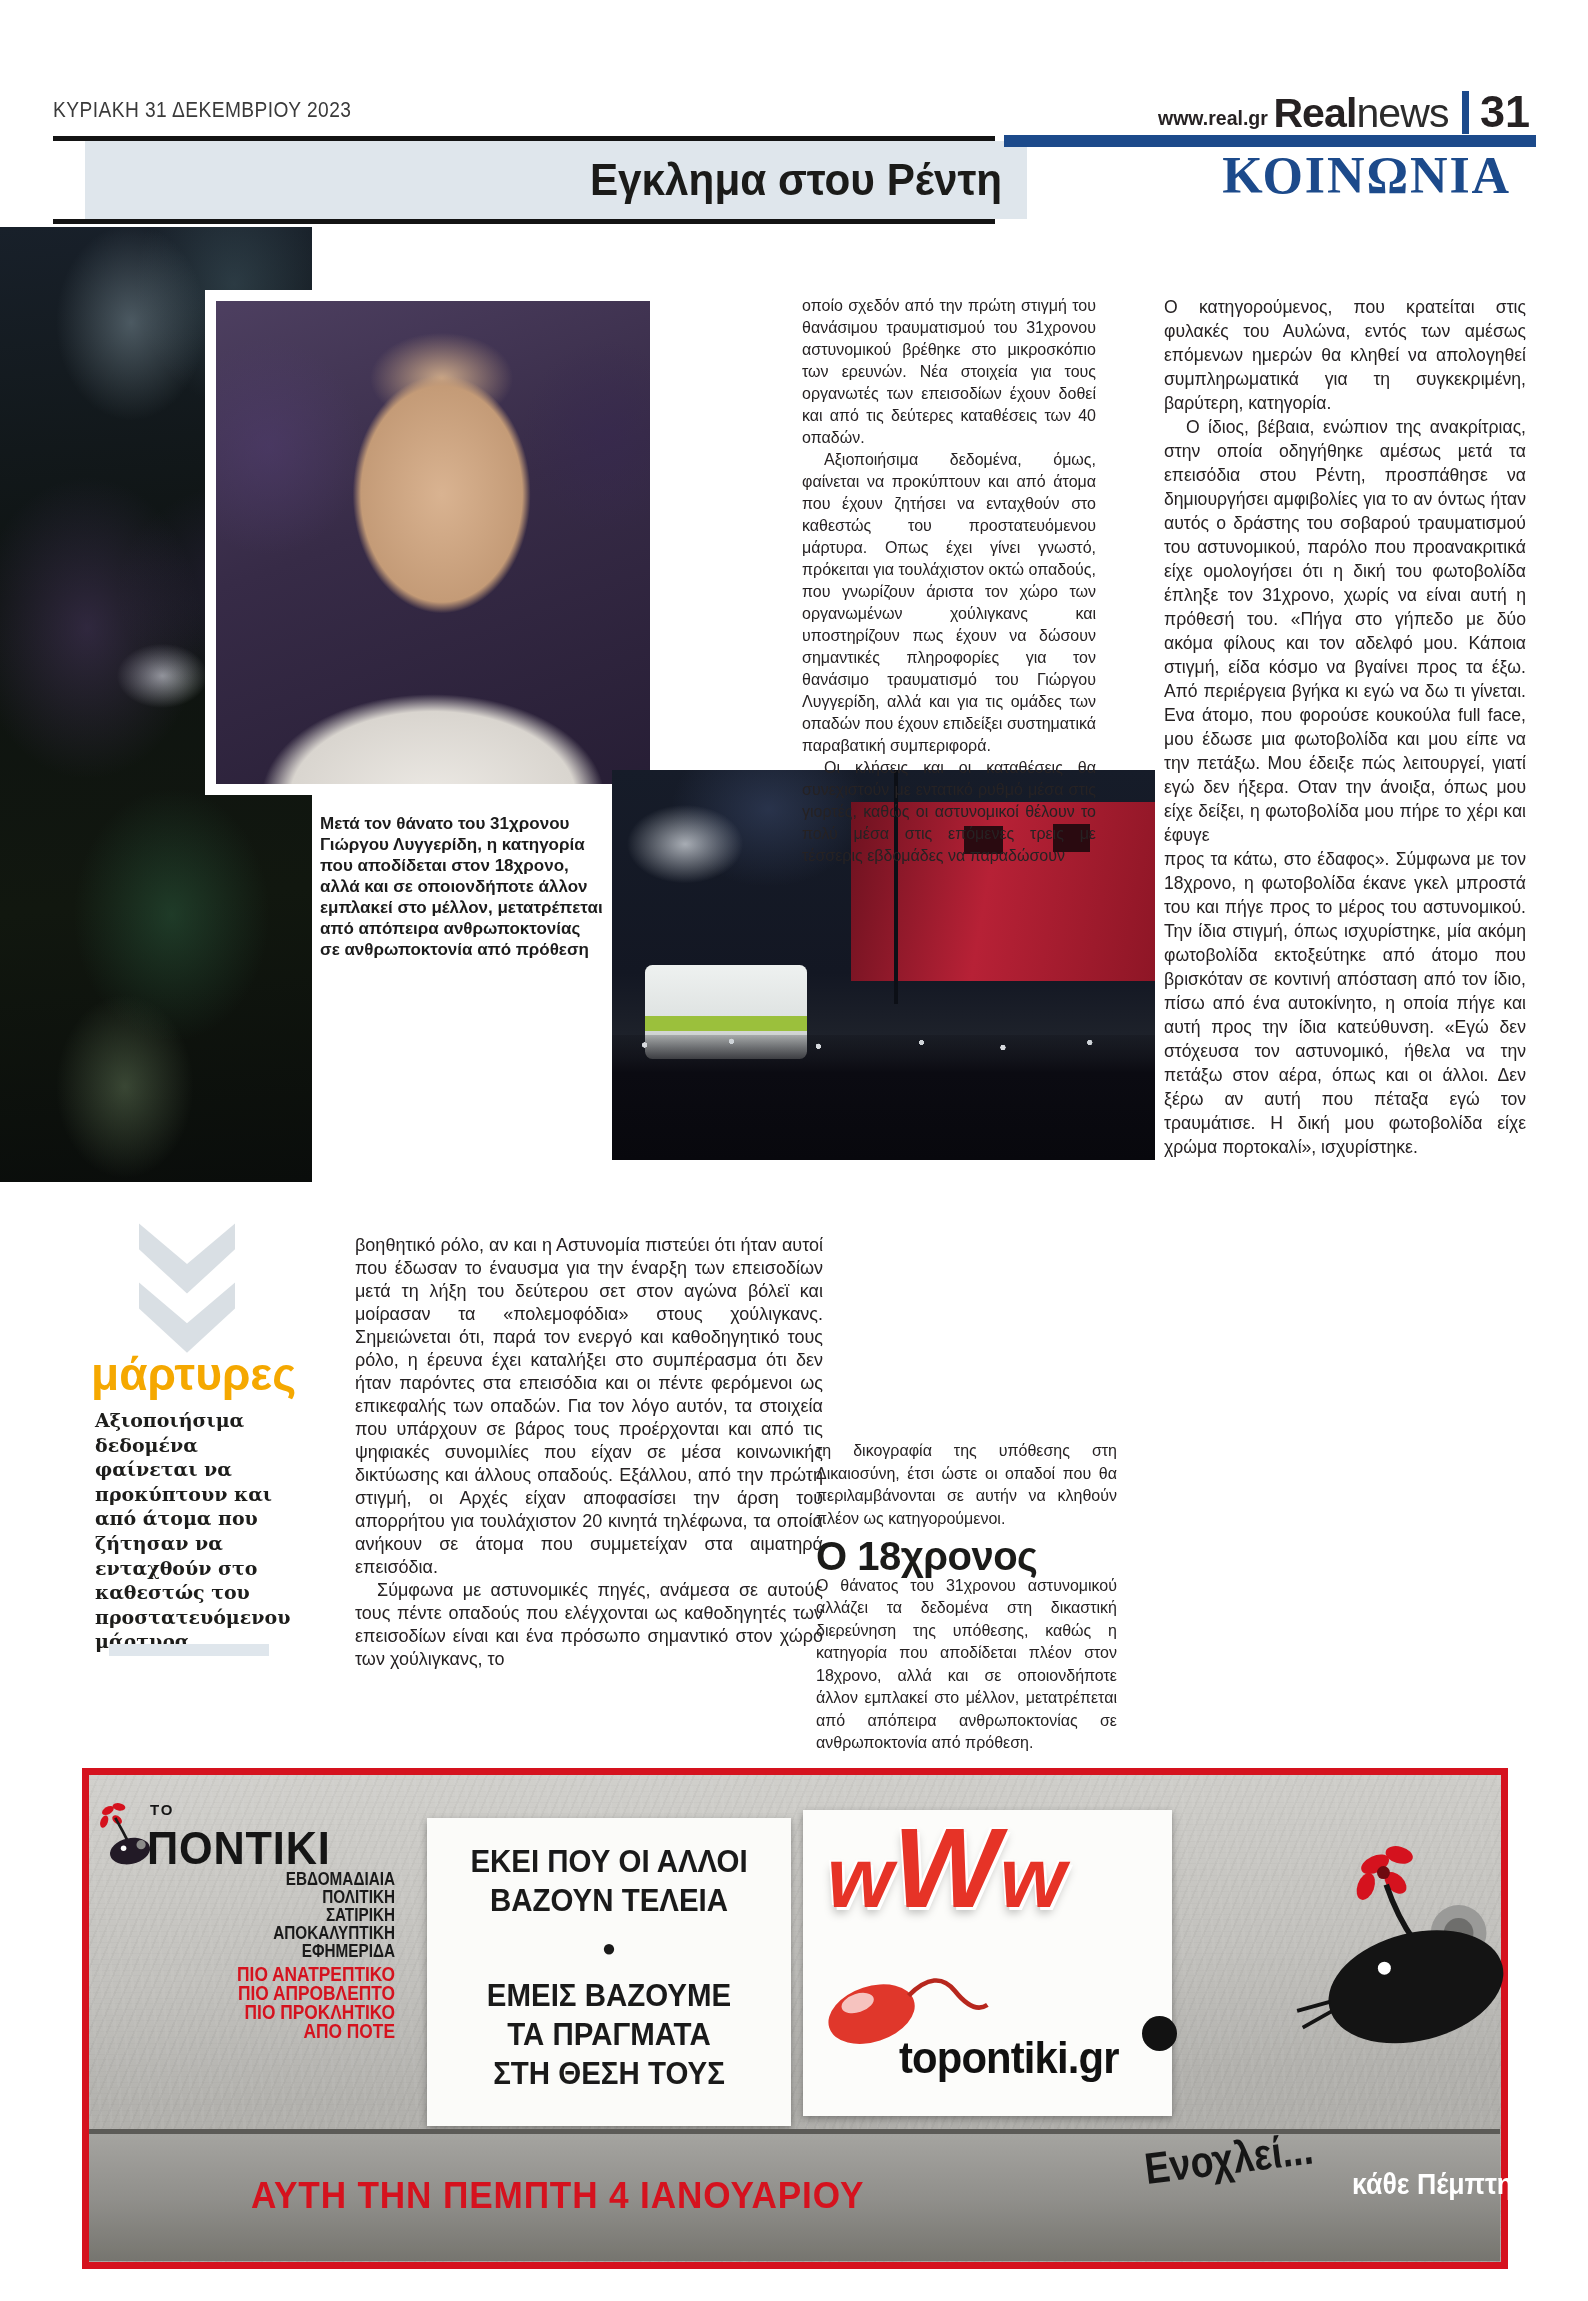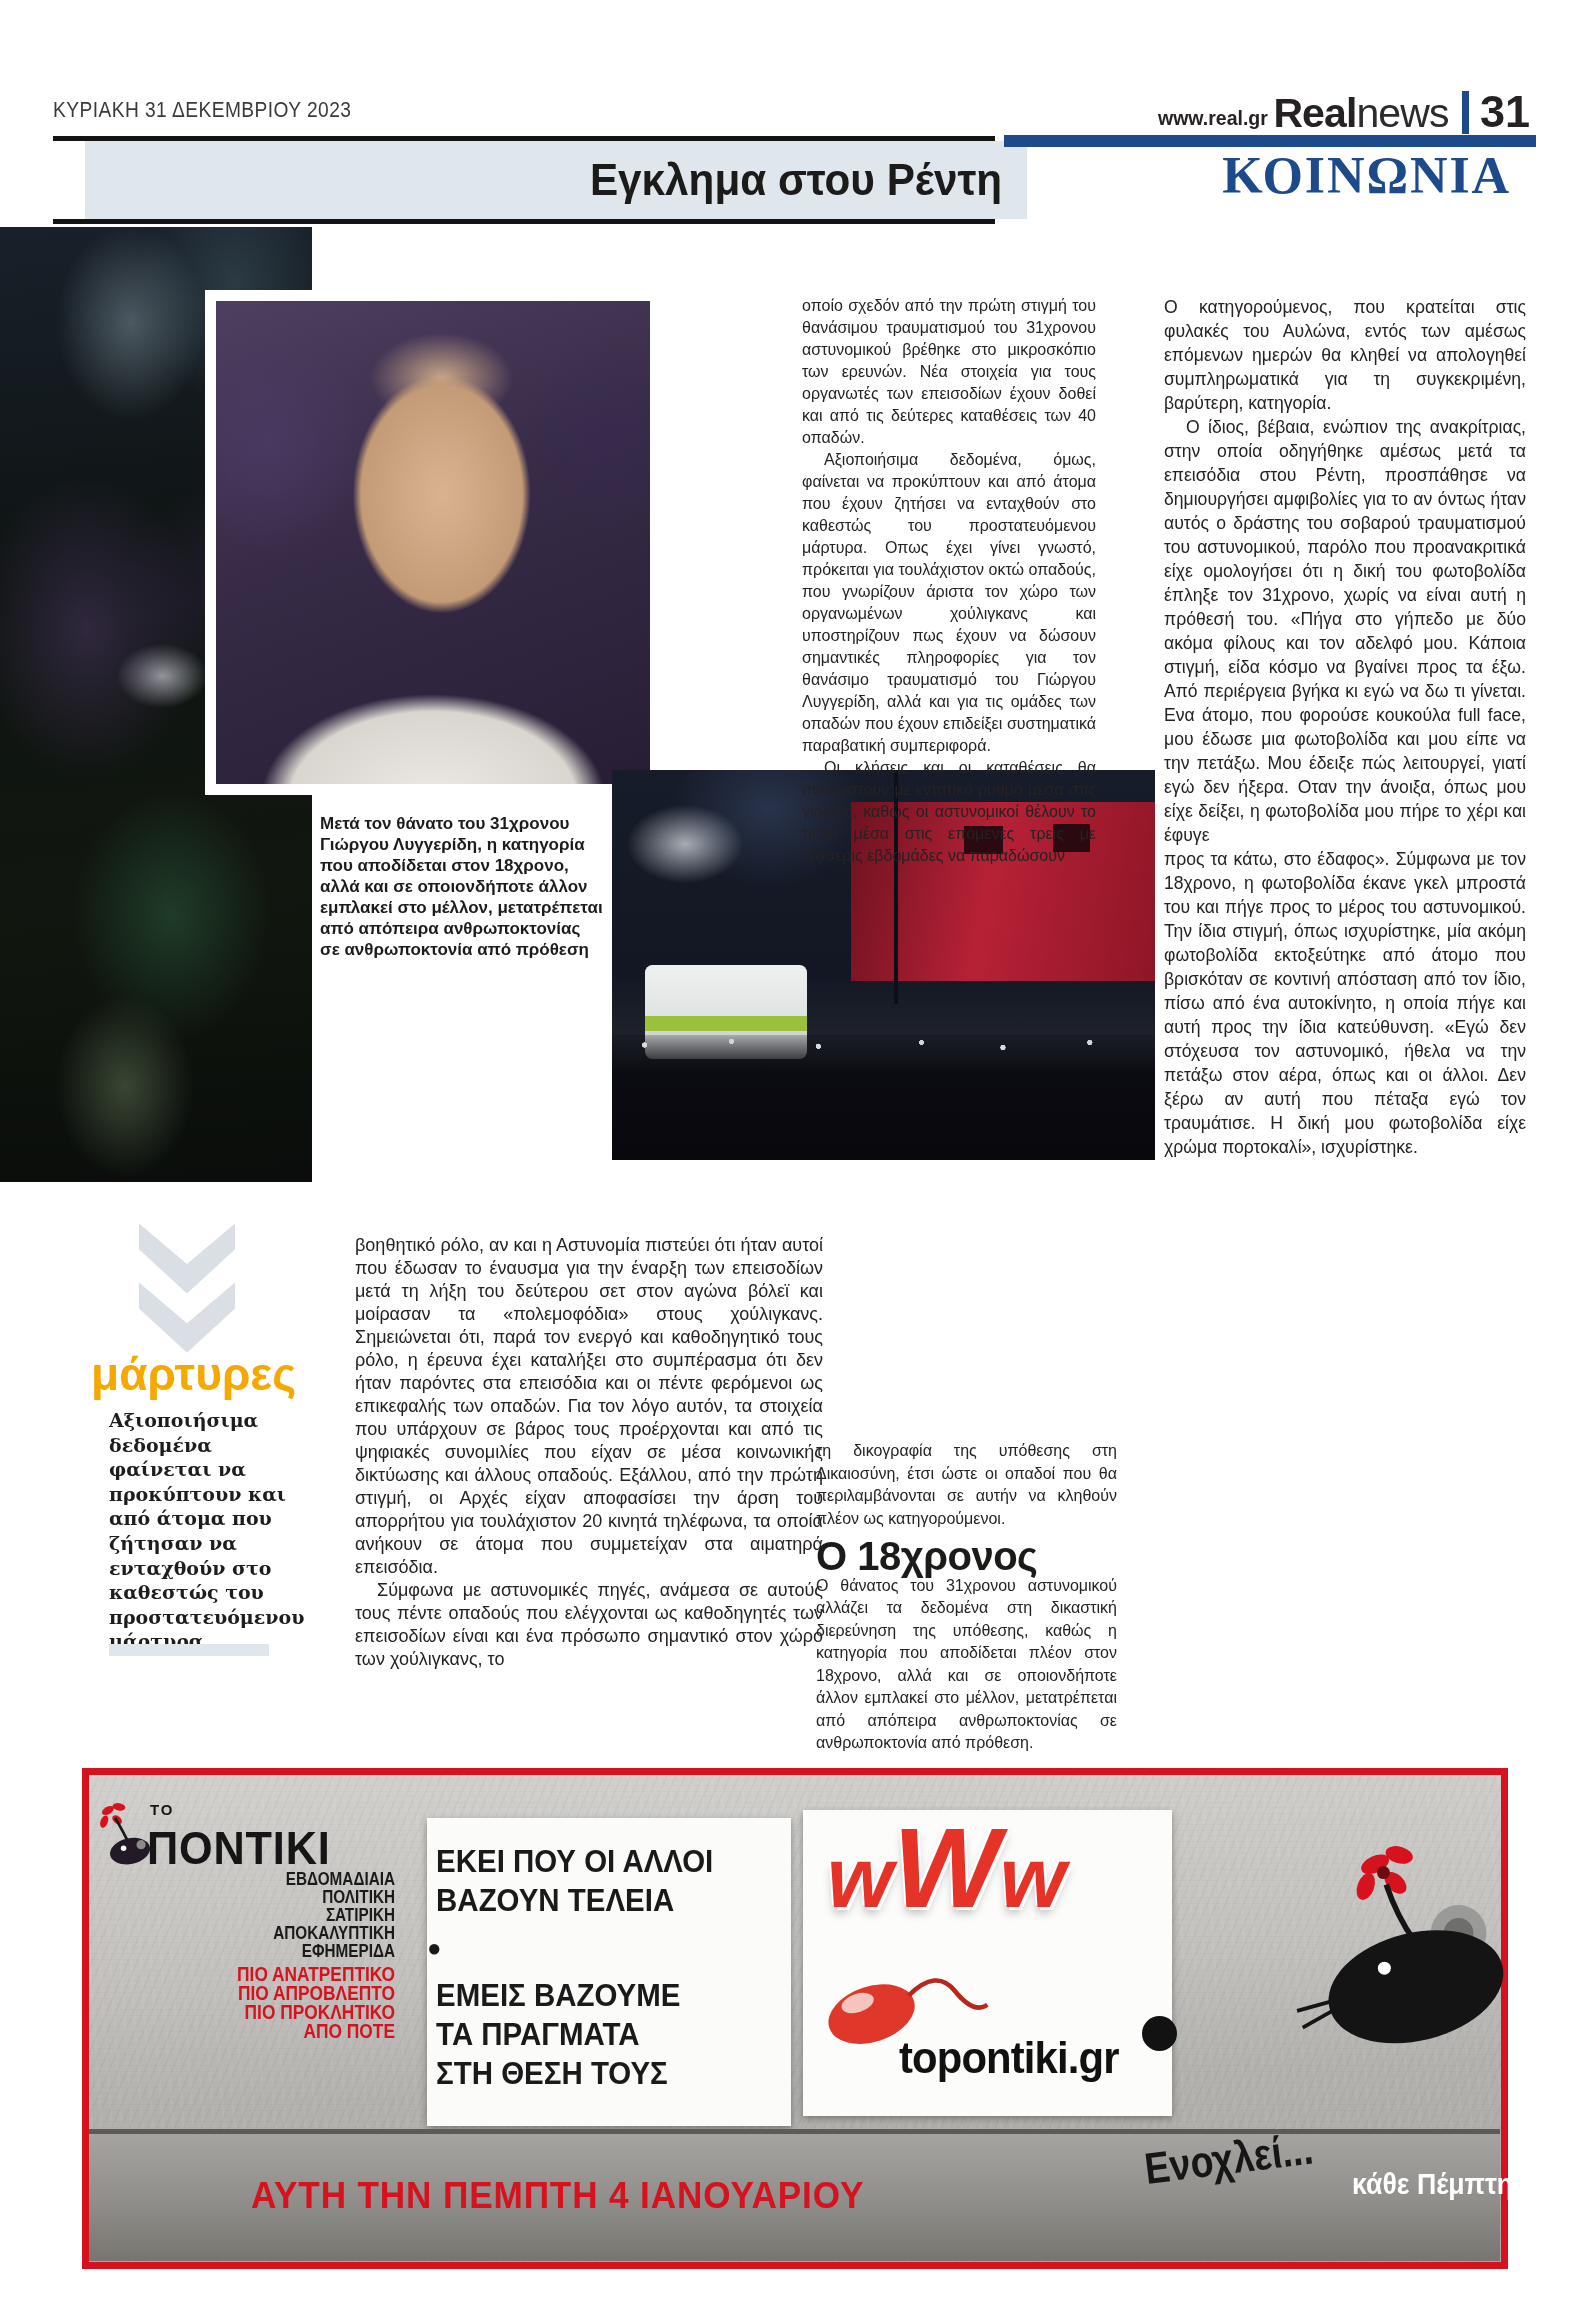--- a/index.html
+++ b/index.html
@@ -66,21 +66,21 @@
       radial-gradient(circle 8.3px at 57% 6%,#cfd4d8 30%,transparent 34%),
       radial-gradient(circle 8.3px at 72% 10%,#d7dade 30%,transparent 34%),
       radial-gradient(circle 8.3px at 88% 6%,#cfd4d8 30%,transparent 34%),
       linear-gradient(rgba(10,10,16,.2) 0%,#0b0b12 30%,#08080d 100%);}
   .pm-pole{position:absolute;left:52%;top:0;width:3.7px;height:60%;background:#0c0f16;}
 
   
   .caption{left:320px;top:813px;width:284px;font-size:17px;font-weight:700;line-height:21px;color:#1c1c1c;}
   .chev{left:139px;top:1223px;}
   .keyword{left:91px;top:1347px;font-size:46px;font-weight:700;color:#f5a800;letter-spacing:0;}
-  .side-note{left:109px;top:1408px;width:197px;font-family:"DejaVu Serif",serif;font-size:19px;
+  .side-note{left:95px;top:1408px;width:197px;font-family:"DejaVu Serif",serif;font-size:19px;
              font-weight:700;line-height:24.6px;color:#1d1d1b;}
   .side-bar{left:109px;top:1644px;width:160px;height:12px;background:#dfe6ec;}
 
   
   .colA{left:802px;top:295px;width:294px;font-size:16px;line-height:22px;}
   .colB{left:1164px;top:295px;width:362px;font-size:17.6px;line-height:24px;}
   .colW{left:320px;top:1234px;width:468px;font-size:18px;line-height:23px;margin-left:35px;}
   .colC{left:816px;top:1440px;width:301px;font-size:16px;line-height:22.5px;}
   .colC h3{margin:15px 0 7.4px 0;font-size:40px;font-weight:800;color:#1b1b19;letter-spacing:-0.5px;}
 
@@ -93,21 +93,21 @@
                  repeating-linear-gradient(0deg,rgba(0,0,0,.03) 0 0.9px,transparent 0.9px 5.6px);}
   .ad-rel{position:absolute;}
   .logo-to{left:61px;top:26px;font-size:15px;font-weight:900;color:#151515;letter-spacing:1.9px;}
   .logo-name{left:58px;top:45px;font-size:47px;font-weight:900;color:#151515;letter-spacing:0.9px;
              transform:scaleX(.92);transform-origin:left;}
   .desc{left:0;top:95px;width:306px;text-align:right;font-size:18px;font-weight:800;line-height:18px;
         color:#1a1a1a;transform:scaleX(.85);transform-origin:right;}
   .redlist{left:0;top:190px;width:306px;text-align:right;font-size:20.4px;font-weight:800;line-height:19px;
         color:#d5121e;transform:scaleX(.85);transform-origin:right;}
   .card1{left:338px;top:43px;width:364px;height:308px;background:#fbfbf9;box-shadow:0 2.8px 7.4px rgba(0,0,0,.35);
-         text-align:left;color:#1a1a1a;}
+         text-align:center;color:#1a1a1a;}
   .card1 .l{font-size:31px;font-weight:800;line-height:39px;transform:scaleX(.95);}
   .card1 .dot{font-size:24px;line-height:37px;margin:9.3px 0;}
   .card2{left:714px;top:35px;width:369px;height:306px;background:#fcfcfa;box-shadow:0 2.8px 7.4px rgba(0,0,0,.35);}
   .www{position:absolute;left:24px;top:-7.4px;font-style:italic;font-weight:900;color:#e63327;
        text-shadow:2.8px 2.8px 0 #ffffff,-1.9px -1.9px 0 #ffffff,0 5.6px 9.3px rgba(0,0,0,.25);white-space:nowrap;}
   .www .w1{font-size:85px;} .www .w2{font-size:113px;} 
   .url{position:absolute;left:96px;top:223px;font-size:44px;font-weight:800;color:#111;letter-spacing:-0.9px;
        transform:scaleX(.95);transform-origin:left;}
   .blkdot{left:1053px;top:241px;width:35px;height:35px;border-radius:50%;background:#121212;}
   .mouse-right{left:1197px;top:54px;}

